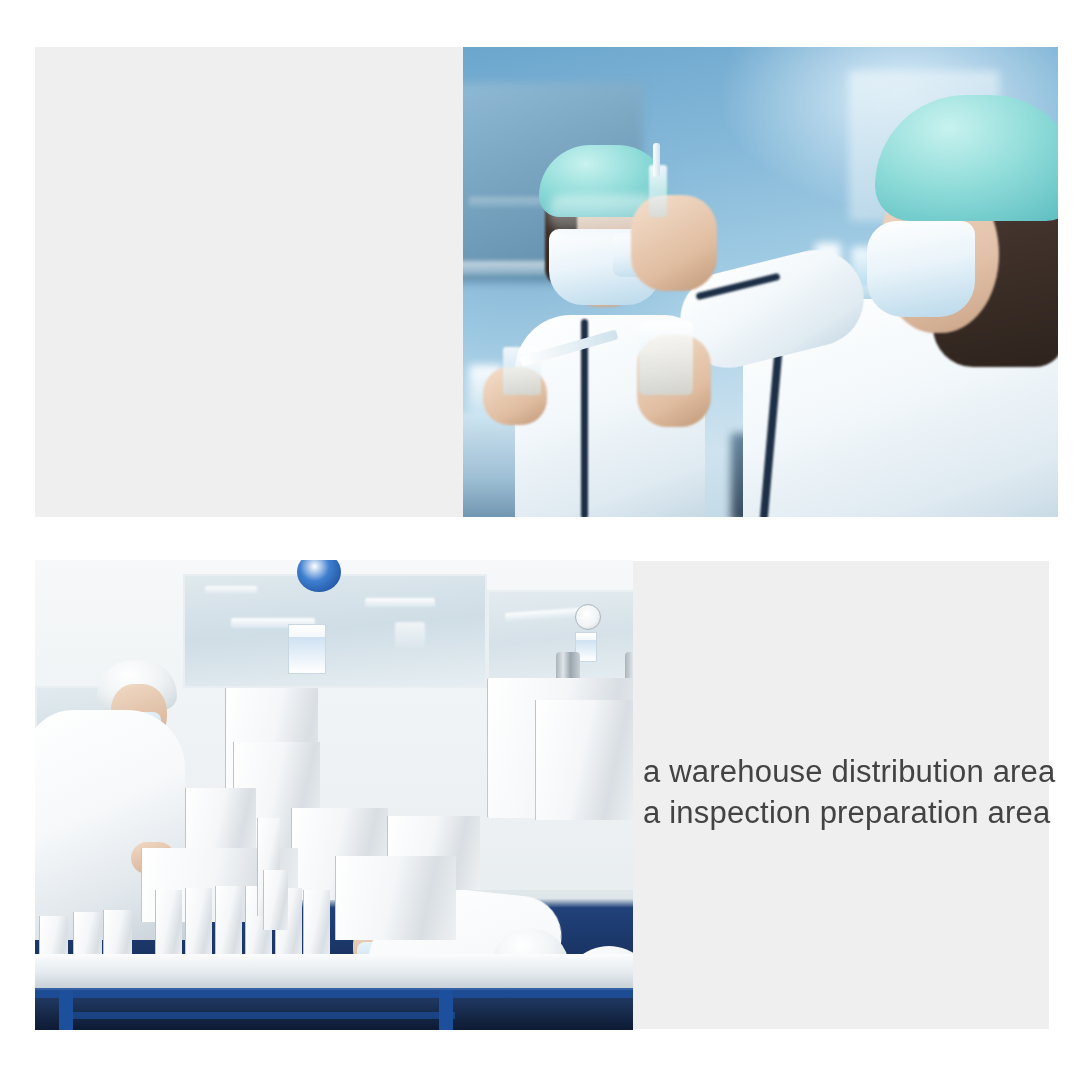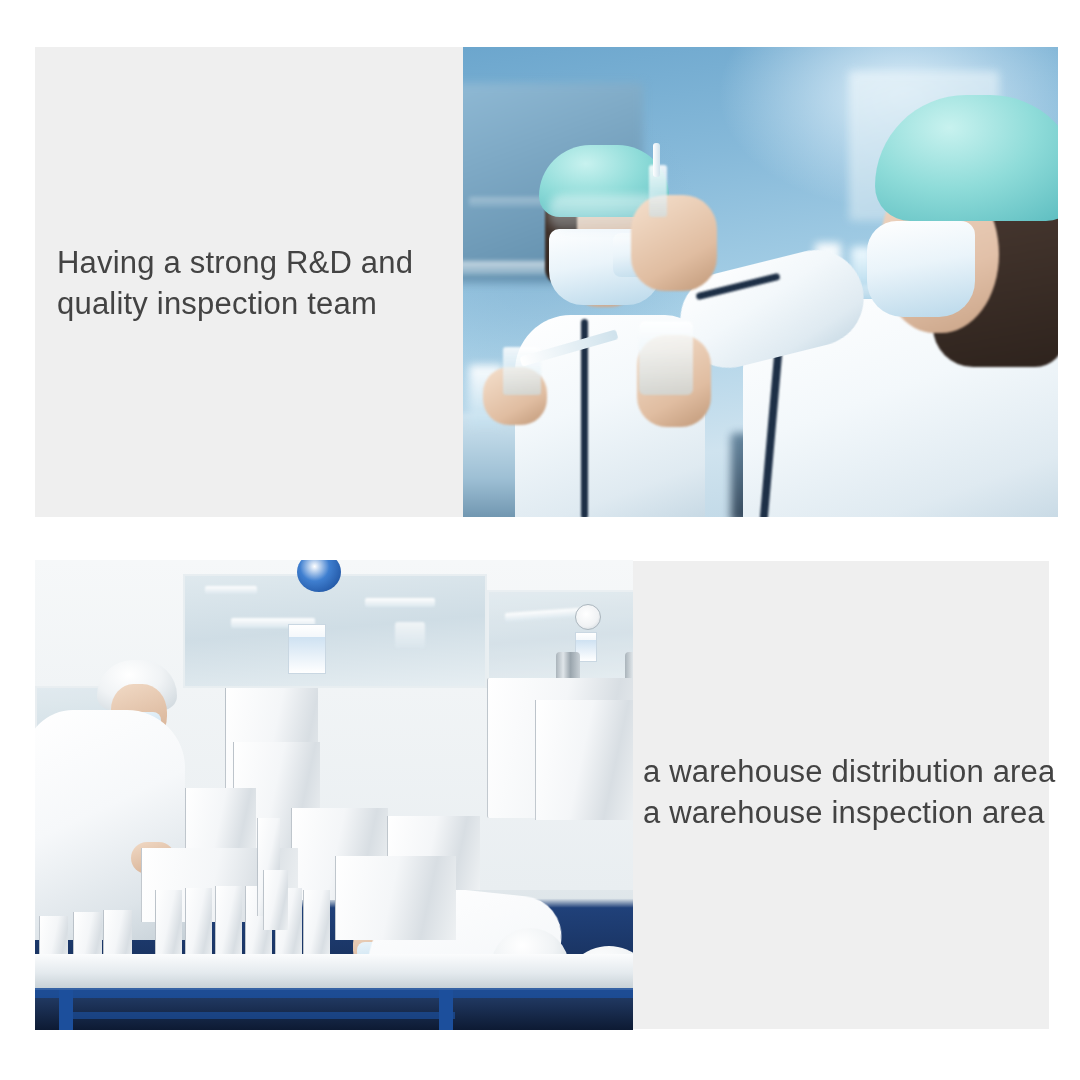--- a/index.html
+++ b/index.html
@@ -220,22 +220,20 @@
     filter: blur(1px);
   }
 </style>
 </head>
 <body>
 
 <div class="stage">
 
   <div class="panel" id="top-panel"></div>
 
-  <div class="caption" id="top-caption">Having a strong R&amp;D and
-quality inspection team</div>
 
   <div class="photo" id="top-photo">
     <div class="lab-bg"></div>
 
     <div class="lab-blur-box" style="left:-10px; top:36px; width:190px; height:200px; background:linear-gradient(160deg,#8fb9d4,#5d8aa8);"></div>
     <div class="lab-shelf" style="left:-10px; top:214px; width:210px; height:14px;"></div>
     <div class="lab-shelf" style="left:6px; top:150px; width:150px; height:10px; opacity:.5;"></div>
 
     <div class="lab-blur-box" style="left:386px; top:24px; width:150px; height:150px; background:linear-gradient(160deg,#e9f4fa,#bcd9e9); opacity:.8;"></div>
     <div class="lab-shelf" style="left:330px; top:236px; width:200px; height:16px;"></div>
@@ -355,15 +353,15 @@
 
     <div class="wh-table" style="left:-12px; top:394px; width:630px; height:42px;"></div>
     <div class="wh-dark" style="left:0; top:430px; width:598px; height:40px;"></div>
     <div class="wh-frame" style="left:24px; top:430px; width:14px; height:40px;"></div>
     <div class="wh-frame" style="left:0px; top:428px; width:598px; height:10px; opacity:.85;"></div>
     <div class="wh-frame" style="left:404px; top:430px; width:14px; height:40px;"></div>
     <div class="wh-frame" style="left:30px; top:452px; width:390px; height:7px; opacity:.7;"></div>
   </div>
 
   <div class="caption" id="bottom-caption">a warehouse distribution area
-a warehouse inspection area</div>
+a inspection preparation area</div>
 
 </div>
 
 </body></html>

